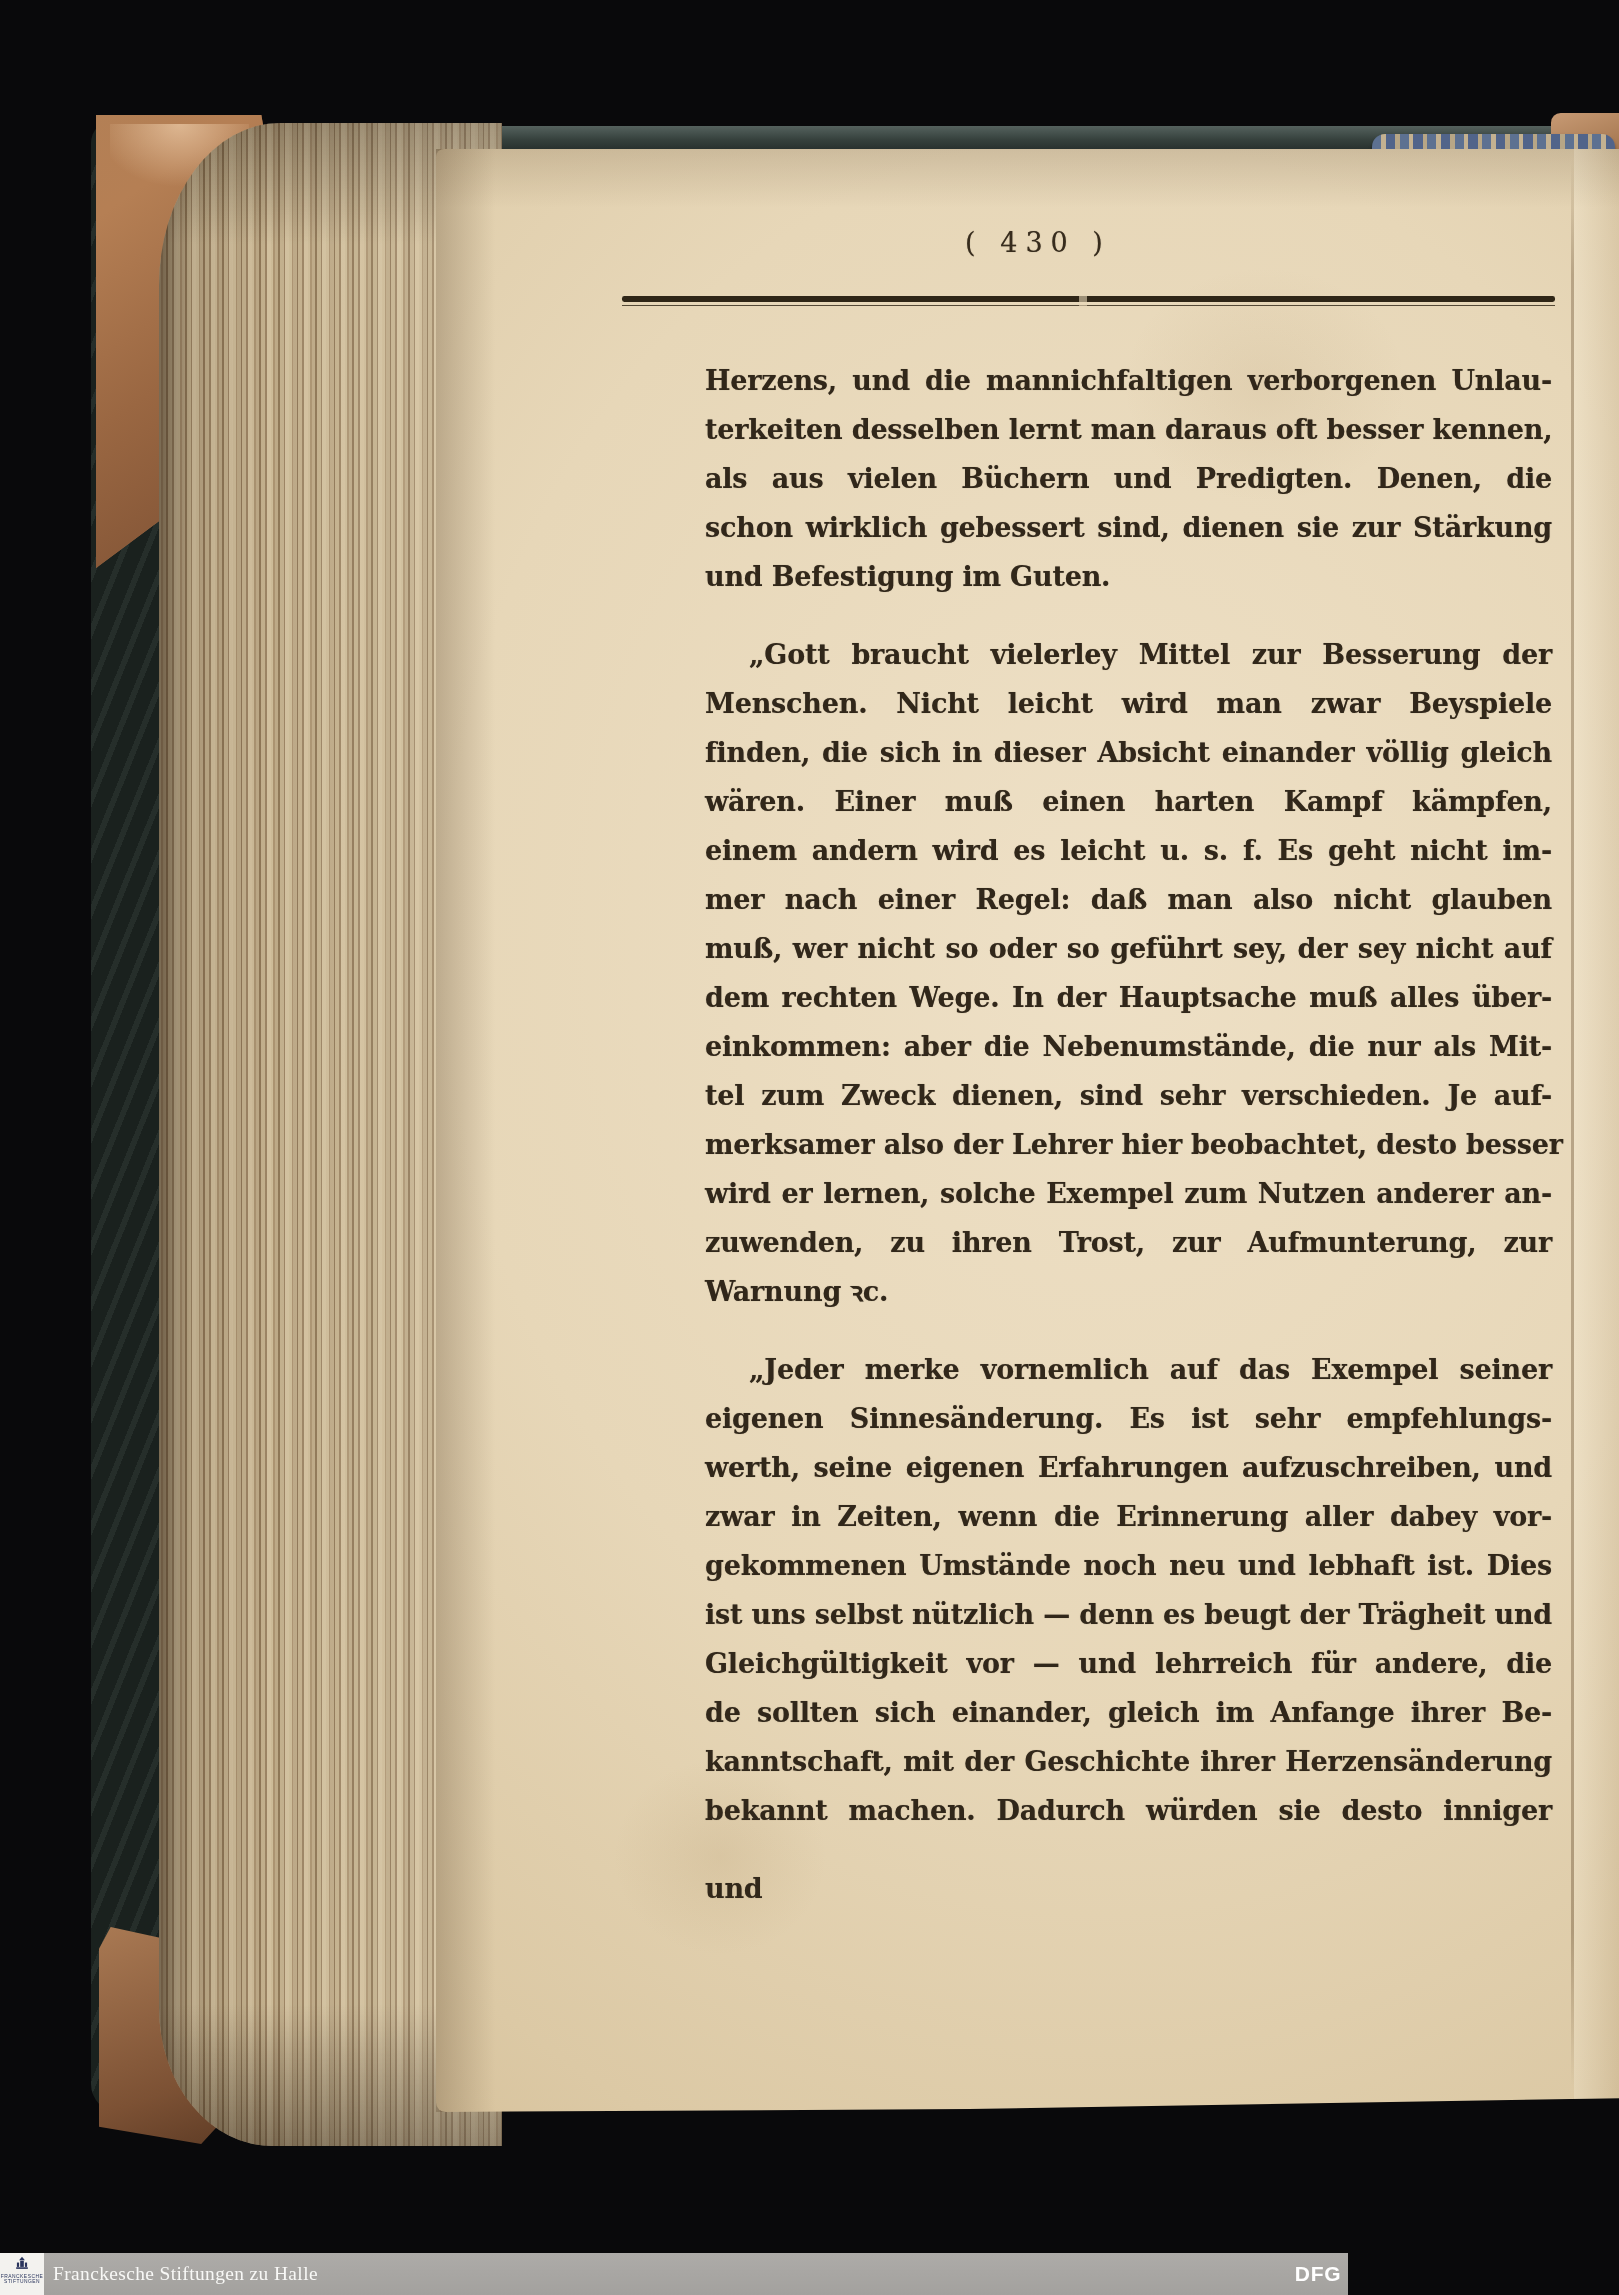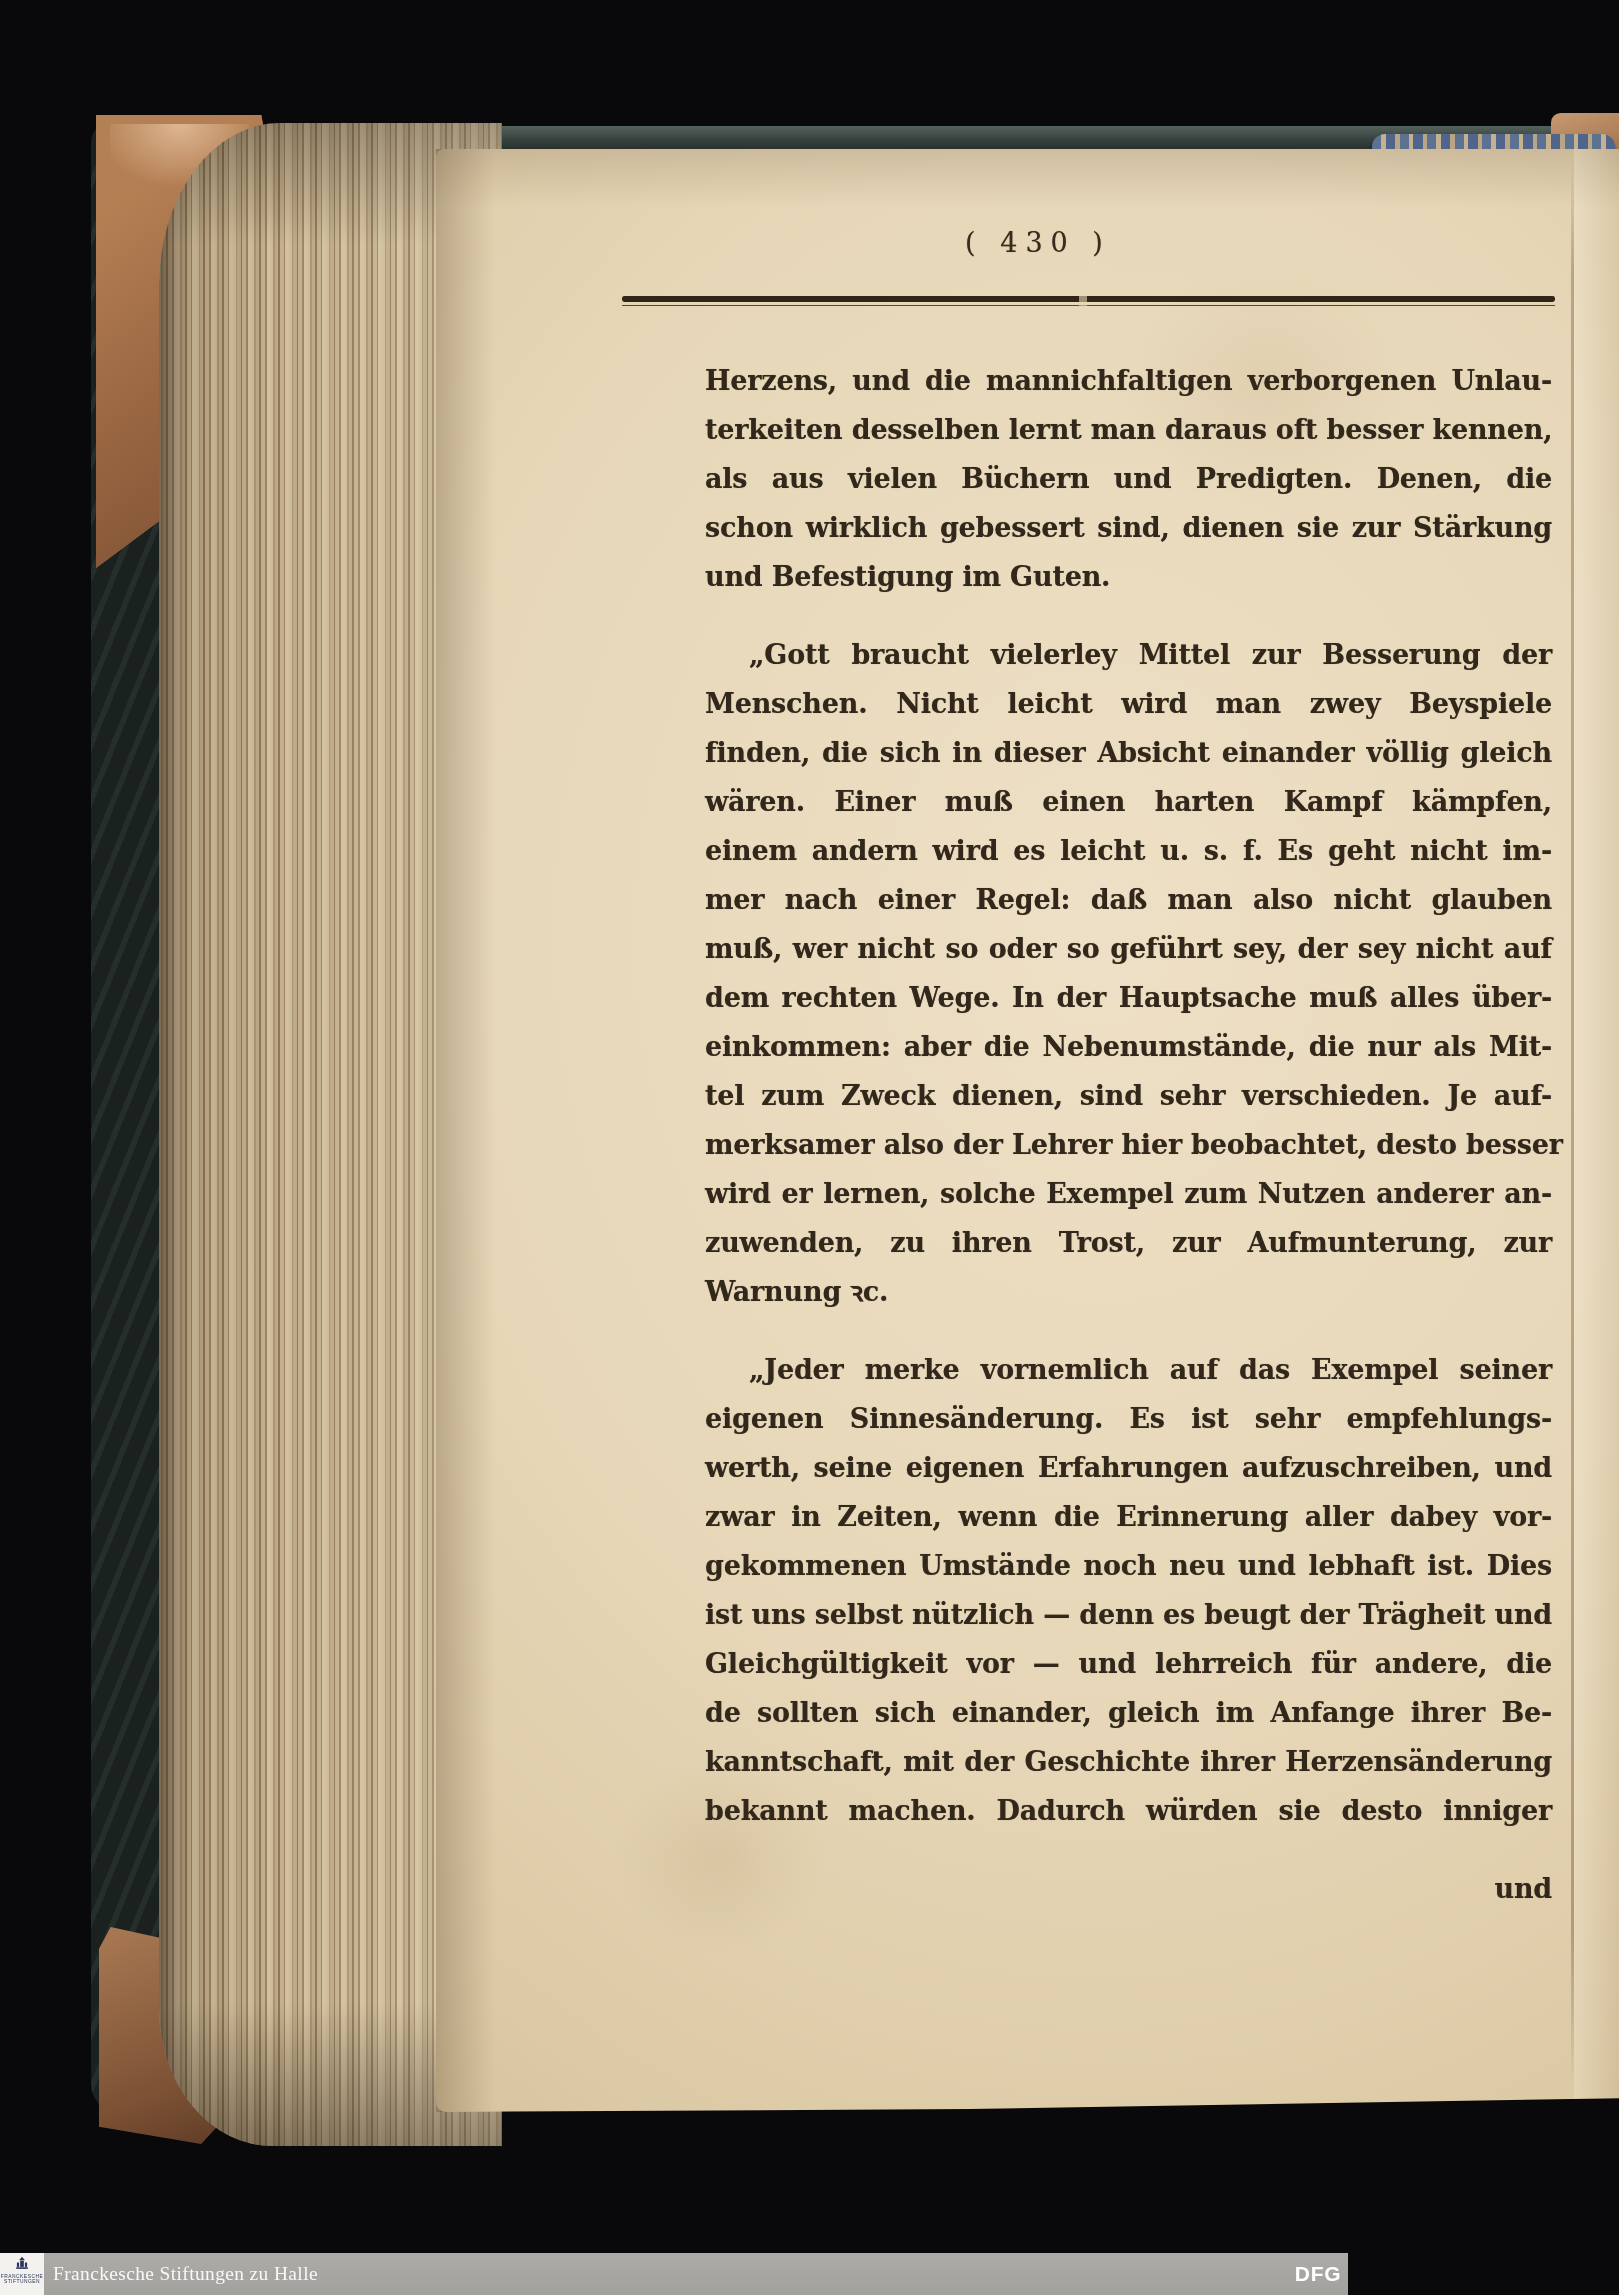--- a/index.html
+++ b/index.html
@@ -73,21 +73,21 @@
   .rule-thin{height:1.6px;margin-top:3.2px;background:rgba(47,38,23,.8);}
   .rule-gap{position:absolute;left:49%;top:-0.8px;width:8px;height:13px;background:#e7d7b8;opacity:.6;}
 
   .textblock{position:absolute;left:269px;top:207px;width:847px;
     font-size:27px;line-height:49px;font-weight:bold;letter-spacing:-0.2px;
     color:#31271a;text-shadow:0 0 0.8px rgba(49,39,26,.45);}
   .para{margin:0 0 29px 0;}
   .text-line{text-align:justify;text-align-last:justify;white-space:nowrap;}
   .text-line.no-just{text-align-last:left;}
   .para.indent .text-line:first-child{text-indent:44px;}
-  .catchword{text-align:right;}
+  .catchword{text-align:left;}
 
   
   .footer{position:absolute;left:0;bottom:0;width:1348px;height:42px;
     background:linear-gradient(180deg,#adaba8,#a3a19e);}
   .logo-box{position:absolute;left:0;top:0;width:44px;height:42px;background:#f3f2ef;
     display:flex;flex-direction:column;align-items:center;justify-content:flex-start;}
   .logo-emblem{margin-top:3.2px;}
   .logo-caption{font-family:"Liberation Sans",sans-serif;font-size:4.9px;line-height:5.7px;
     letter-spacing:0.5px;color:#28335c;text-align:center;margin-top:1.6px;}
   .footer-title{position:absolute;left:53px;top:0;height:42px;display:flex;align-items:center;
@@ -121,21 +121,21 @@
     <div class="textblock">
       <div class="para">
           <div class="text-line">Herzens, und die mannichfaltigen verborgenen Unlau-</div>
           <div class="text-line">terkeiten desselben lernt man daraus oft besser kennen,</div>
           <div class="text-line">als aus vielen Büchern und Predigten. Denen, die</div>
           <div class="text-line">schon wirklich gebessert sind, dienen sie zur Stärkung</div>
           <div class="text-line no-just">und Befestigung im Guten.</div>
         </div>
       <div class="para indent">
           <div class="text-line">„Gott braucht vielerley Mittel zur Besserung der</div>
-          <div class="text-line">Menschen. Nicht leicht wird man zwey Beyspiele</div>
+          <div class="text-line">Menschen. Nicht leicht wird man zwar Beyspiele</div>
           <div class="text-line">finden, die sich in dieser Absicht einander völlig gleich</div>
           <div class="text-line">wären. Einer muß einen harten Kampf kämpfen,</div>
           <div class="text-line">einem andern wird es leicht u. s. f. Es geht nicht im-</div>
           <div class="text-line">mer nach einer Regel: daß man also nicht glauben</div>
           <div class="text-line">muß, wer nicht so oder so geführt sey, der sey nicht auf</div>
           <div class="text-line">dem rechten Wege. In der Hauptsache muß alles über-</div>
           <div class="text-line">einkommen: aber die Nebenumstände, die nur als Mit-</div>
           <div class="text-line">tel zum Zweck dienen, sind sehr verschieden. Je auf-</div>
           <div class="text-line">merksamer also der Lehrer hier beobachtet, desto besser</div>
           <div class="text-line">wird er lernen, solche Exempel zum Nutzen anderer an-</div>

